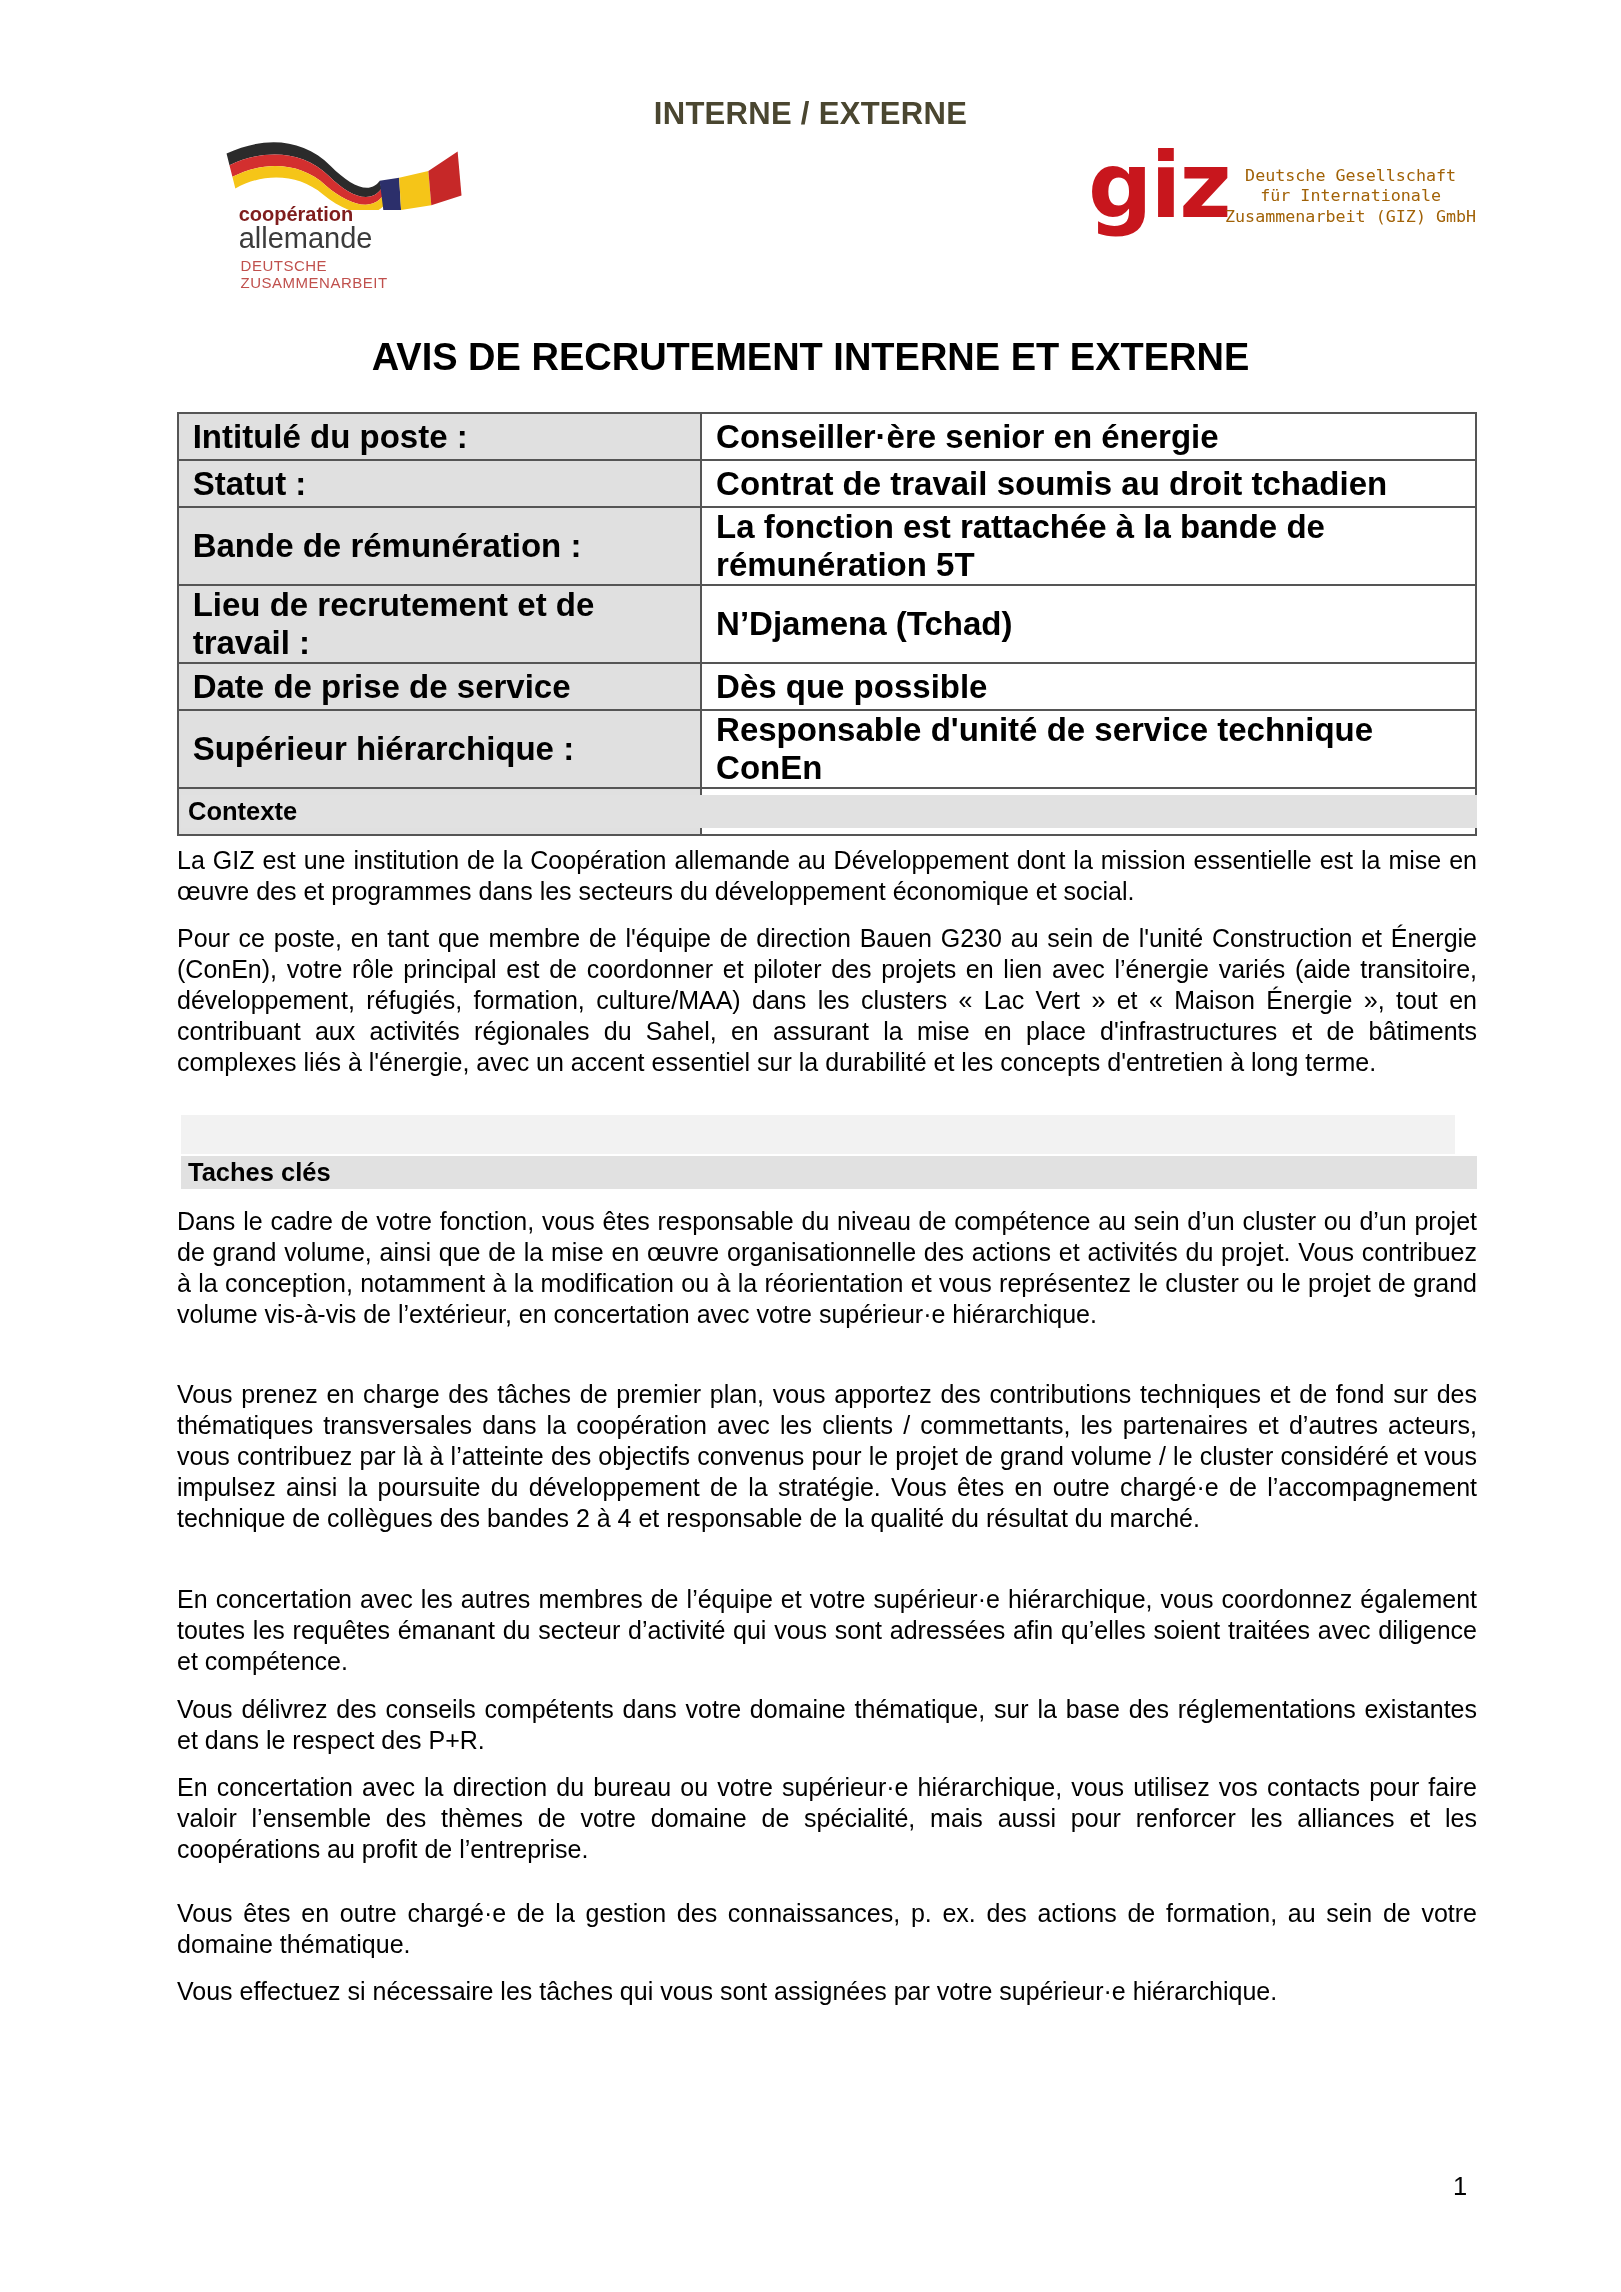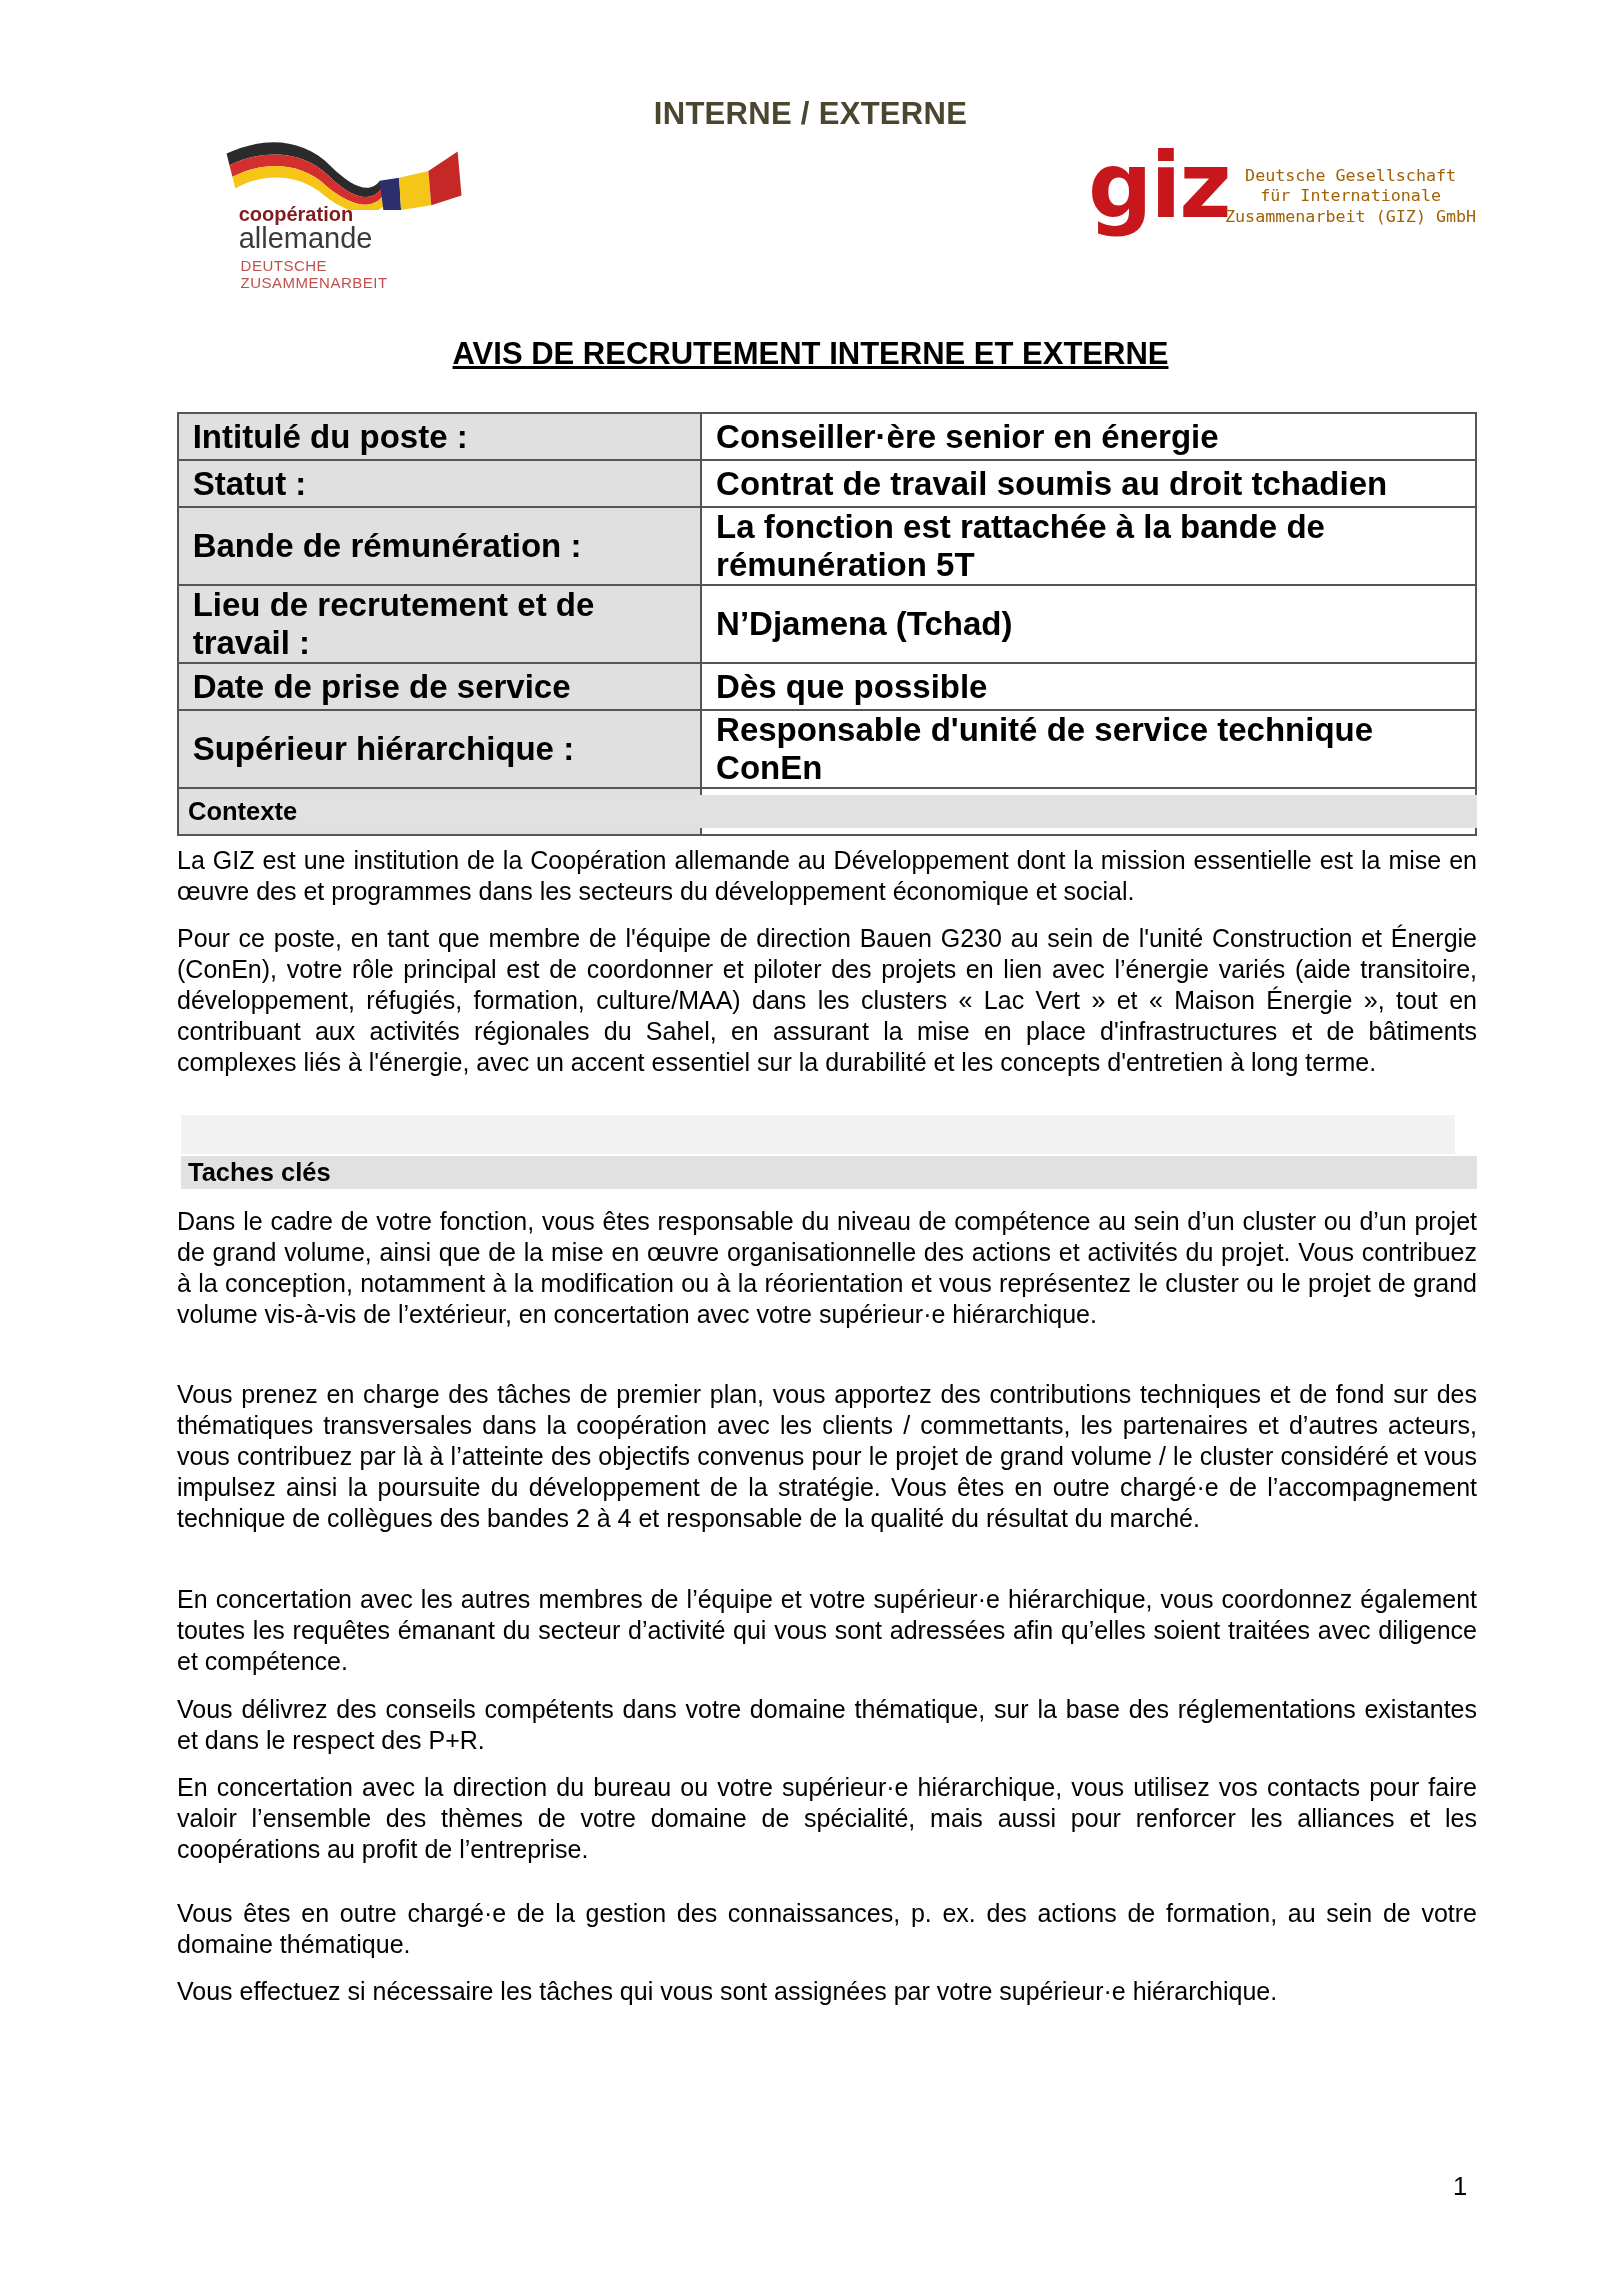--- a/index.html
+++ b/index.html
@@ -10,21 +10,21 @@
   .logo-coop { position: absolute; left: 223px; top: 132px; width: 245px; height: 147px; }
   .coop-text1 { position: absolute; left: 15.7px; top: 71px; font-size: 20px; font-weight: bold; color: #7f1d1d; }
   .coop-text2 { position: absolute; left: 15.7px; top: 90px; font-size: 29px; color: #3b3b3b; }
   .coop-text3 { position: absolute; left: 17.6px; top: 125px; font-size: 15px; color: #c0504d; letter-spacing: 0.5px; }
   .logo-giz { position: absolute; left: 1088px; top: 147px; width: 392px; height: 108px; }
   .giz-word { position: absolute; left: 0; top: -13.7px; font-size: 90px; font-weight: bold; color: #c8161d;
               letter-spacing: -2px; font-family: "DejaVu Sans", sans-serif; }
   .giz-sub { position: absolute; left: 137px; top: 17.6px; font-size: 16.7px; line-height: 20.6px; color: #a16207;
              font-family: "DejaVu Sans Mono", monospace; text-align: center; }
   .page-title { position: absolute; top: 336px; left: 0; width: 1621px; text-align: center;
-                font-size: 31px; font-weight: bold; text-decoration: underline; }
+                font-size: 38px; font-weight: bold; }
   table.info { position: absolute; left: 177px; top: 412px; width: 1300px; border-collapse: collapse; }
   table.info td { border: 2px solid #555; height: 45px; font-size: 33px; font-weight: bold; padding: 0 13.7px; }
   table.info td.lbl { background: #e0e0e0; width: 494px; }
   table.info td.val { background: #fff; }
   .section-bar { position: absolute; left: 181px; width: 1296px; height: 33px; background: #e1e1e1;
                  font-size: 25.5px; font-weight: bold; padding-left: 7px; line-height: 33px; box-sizing: border-box; }
   .blank-bar { position: absolute; left: 181px; width: 1274px; height: 39px; background: #f2f2f2; }
   .para { position: absolute; left: 177px; width: 1300px; font-size: 25px; line-height: 31px;
           text-align: justify; }
   .page-number { position: absolute; left: 1453px; top: 2172px; font-size: 25.5px; }

